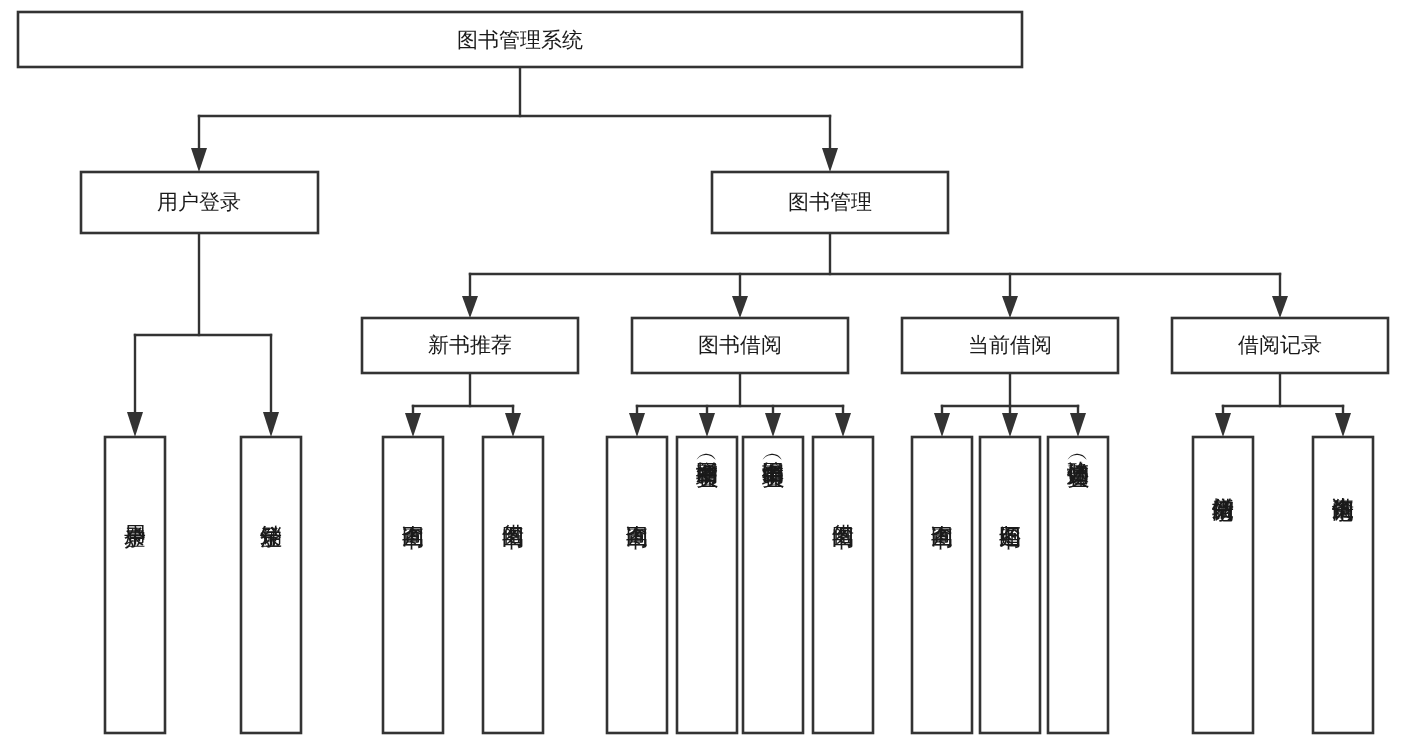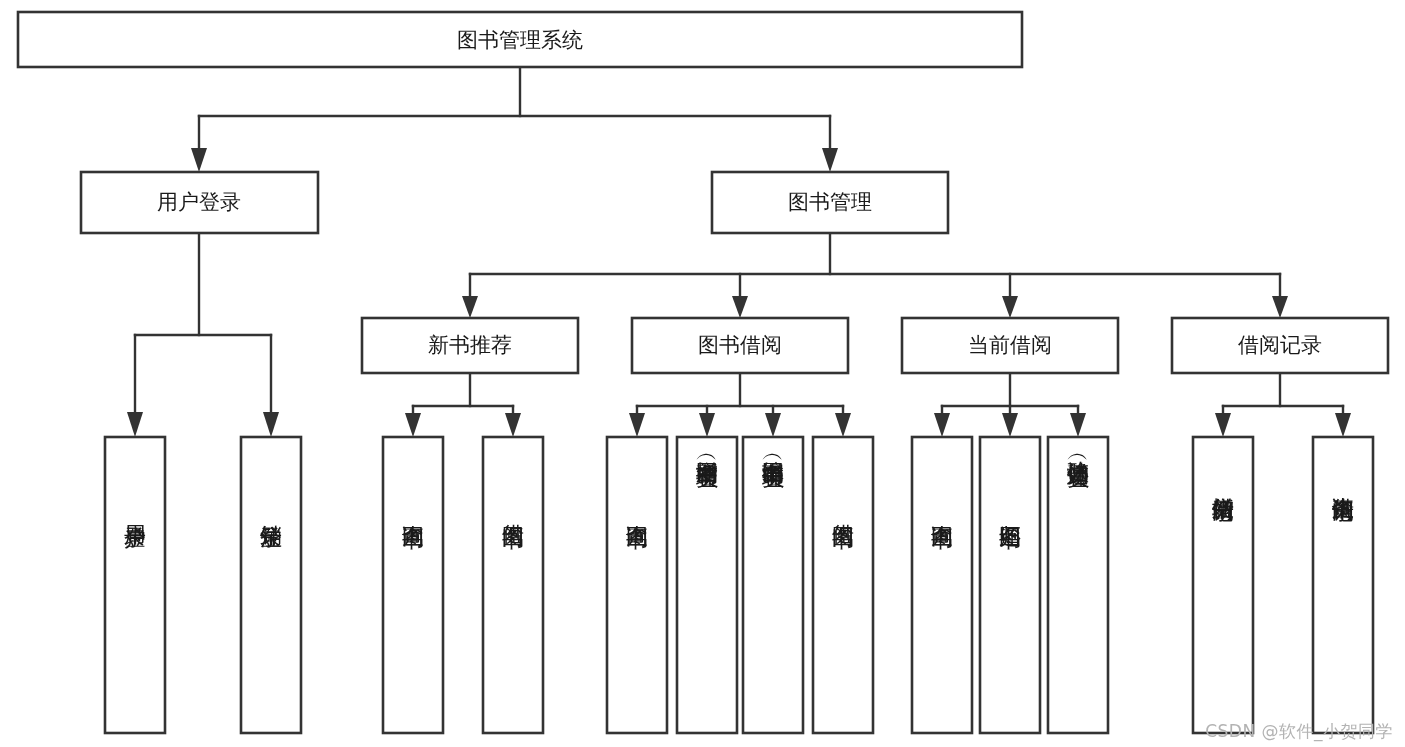--- a/index.html
+++ b/index.html
@@ -242,15 +242,14 @@
   <div class="leaf-label-wrap" style="left:1048px; top:437px; width:60px; height:296px;">
     <span class="leaf-label" style="margin-top:6px;">确认归还（管理员）</span>
   </div>
   <div class="leaf-label-wrap" style="left:1193px; top:437px; width:60px; height:296px;">
     <span class="leaf-label" style="margin-top:42px;">新增借阅记录</span>
   </div>
   <div class="leaf-label-wrap" style="left:1313px; top:437px; width:60px; height:296px;">
     <span class="leaf-label" style="margin-top:42px;">查询借阅记录</span>
   </div>
 
-  <div class="watermark">CSDN @软件_小贺同学</div>
 
 </div>
 
 </body></html>

